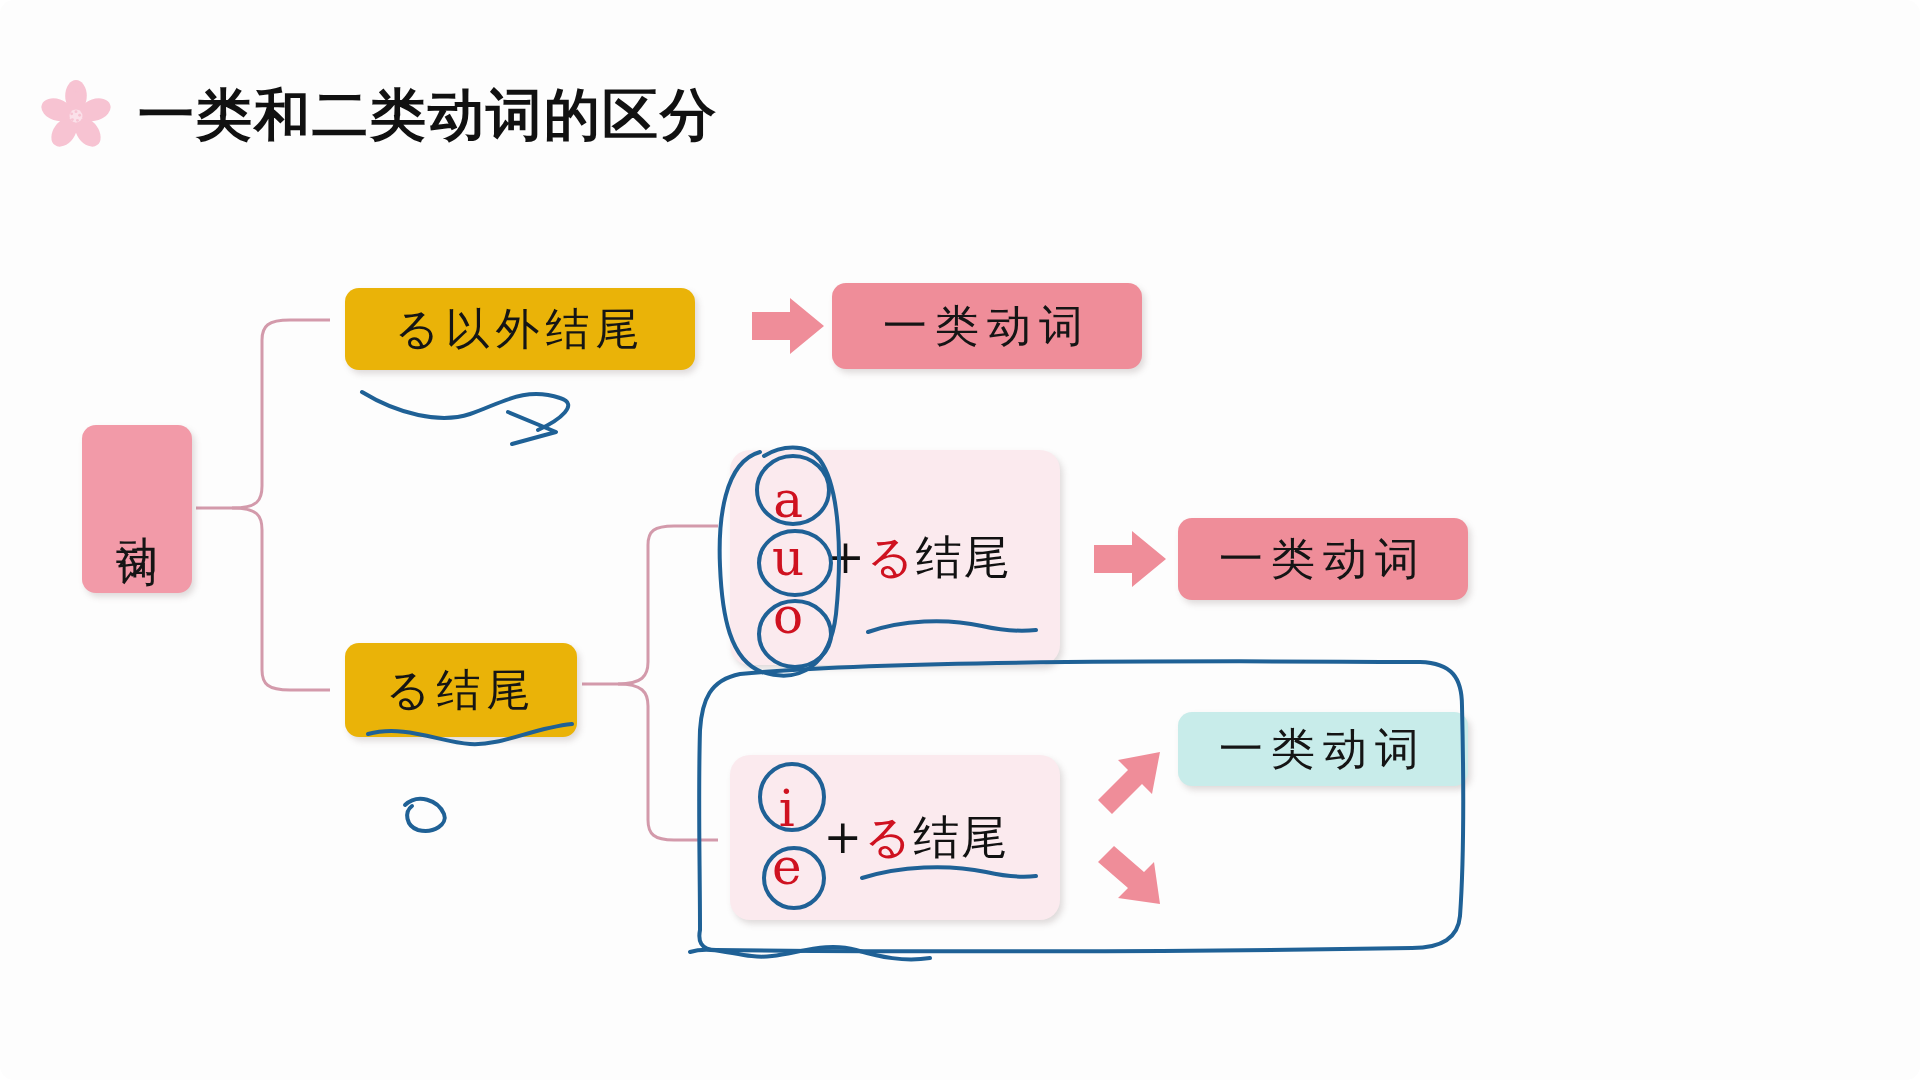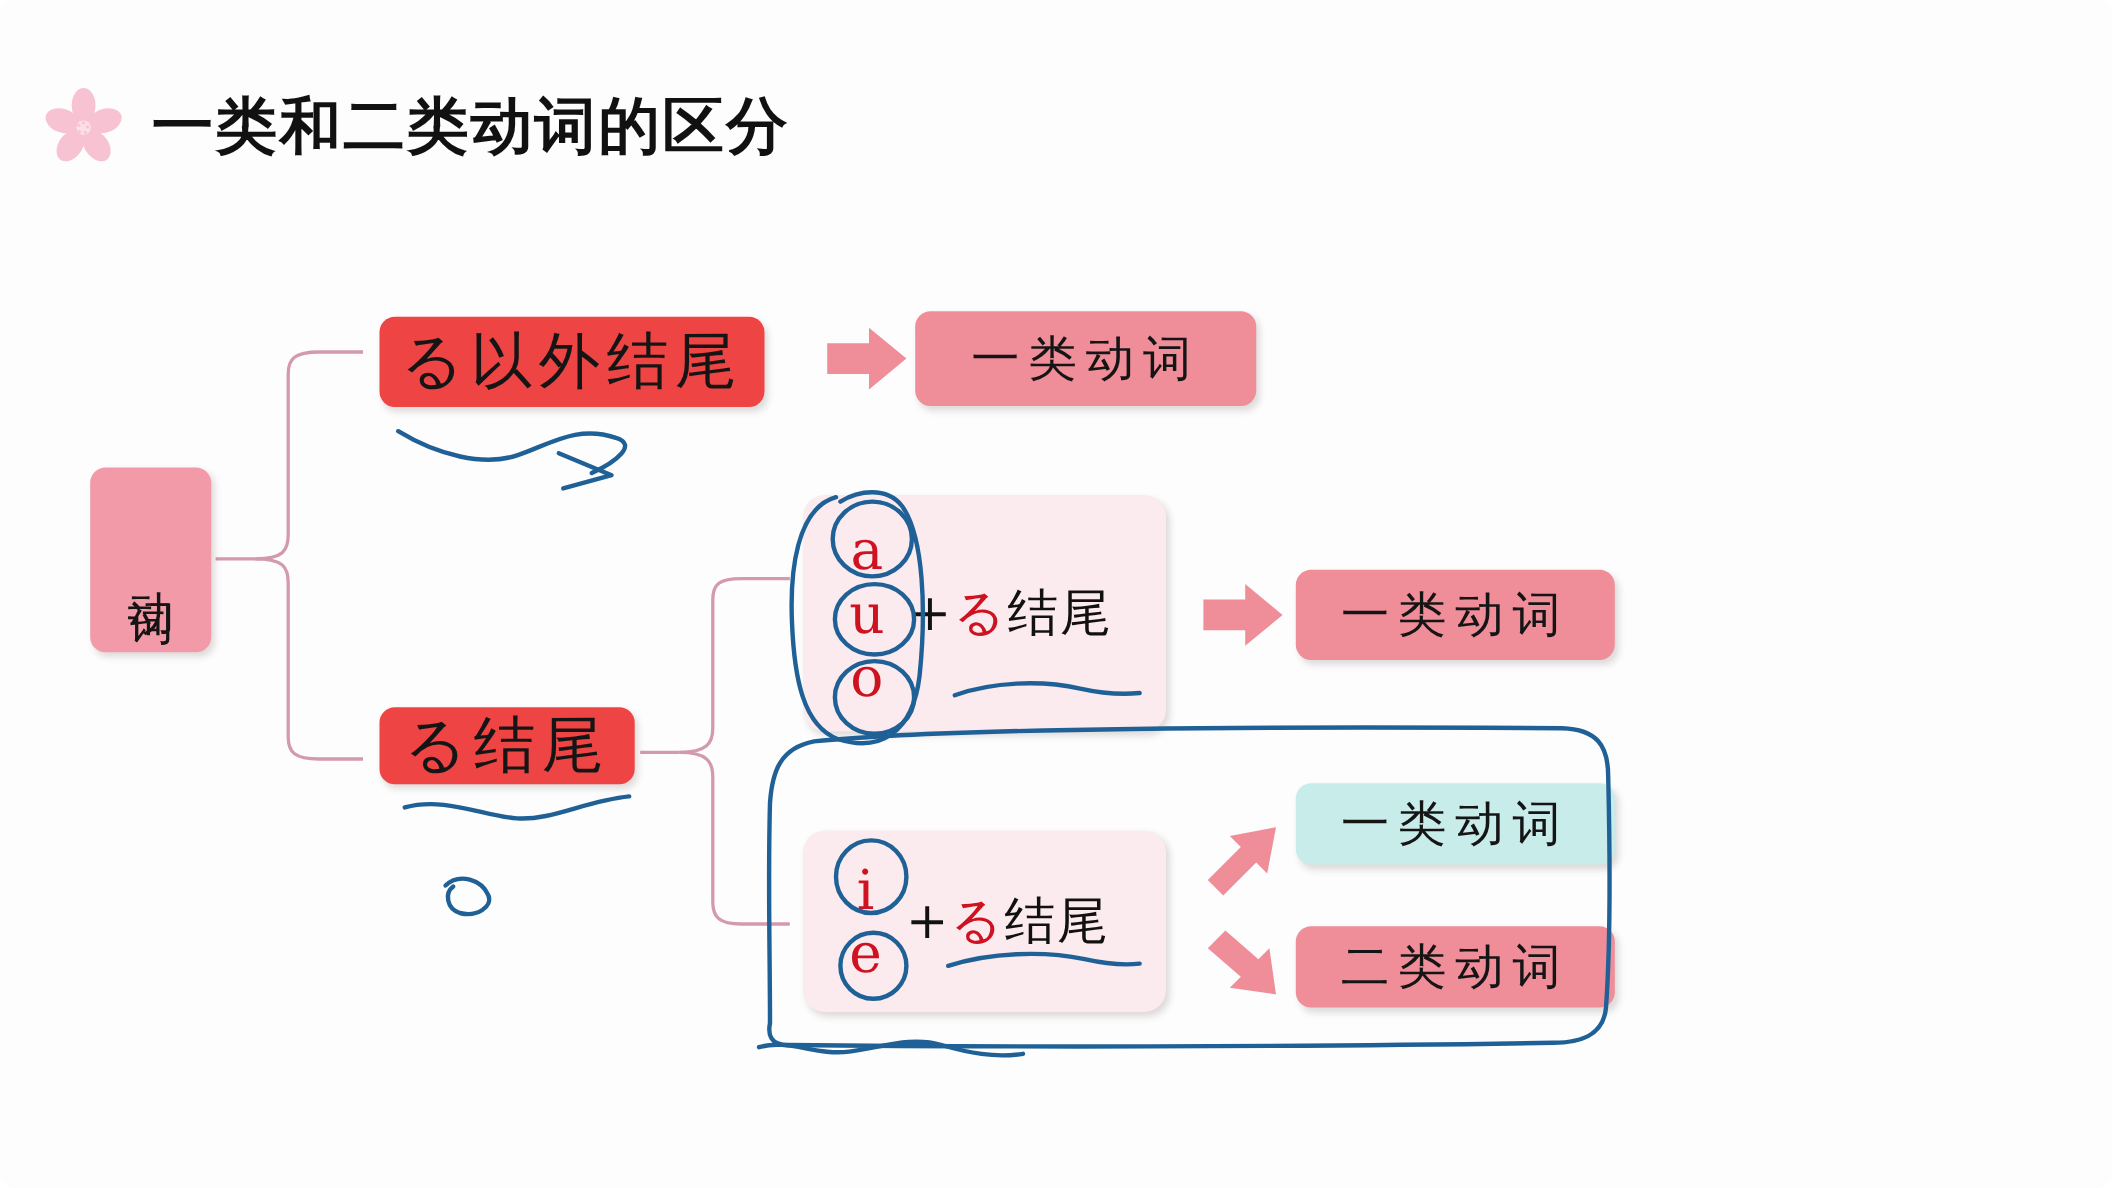--- a/index.html
+++ b/index.html
@@ -48,27 +48,27 @@
     font-size:42px;
     writing-mode:vertical-rl;
     text-orientation:upright;
     letter-spacing:8px;
     line-height:1.1;
     padding-top:6px;
   }
 
   
   .node-cond{
-    background:#ef4444;
-    font-size:56px;
+    background:#eab308;
+    font-size:44px;
     letter-spacing:6px;
     padding:0 26px;
   }
   #cond-ru-igai{ left:345px;top:288px;width:350px;height:82px; }
-  #cond-ru{ left:345px;top:643px;width:232px;height:70px; }
+  #cond-ru{ left:345px;top:643px;width:232px;height:94px; }
 
   
   .node-vowel{
     background:#fbeaee;
     border-radius:20px;
     justify-content:flex-start;
     padding-left:42px;
   }
   #vowel-auo{ left:730px;top:450px;width:330px;height:215px; }
   #vowel-ie{ left:730px;top:755px;width:330px;height:165px; }
@@ -201,21 +201,20 @@
   <div class="node node-vowel" id="vowel-ie">
     <div class="vowel-stack">
       <span class="v">i</span>
       <span class="v">e</span>
     </div>
     <span class="suffix"><span>+</span><span class="ru">る</span><span>结尾</span></span>
   </div>
 
   <div class="node node-result-mint" id="res-3">一类动词</div>
 
-  <div class="node node-result" id="res-4">二类动词</div>
 
   <svg class="layer" aria-hidden="true">
 
     <path class="ink" stroke-width="4" d="M362 392 C398 414 440 424 470 414 C500 404 524 386 560 398 C580 404 560 420 538 430"></path>
     <path class="ink" stroke-width="4" d="M508 412 L556 432 L512 444"></path>
 
     <path class="ink" stroke-width="4" d="M368 734 C404 724 440 742 470 744 C502 746 532 728 572 724"></path>
     <path class="ink" stroke-width="4" d="M405 805 C418 793 438 800 444 814 C448 824 434 834 418 830 C406 826 404 812 412 806"></path>
 
     <ellipse class="ink" stroke-width="4" cx="793" cy="490" rx="36" ry="34"></ellipse>

